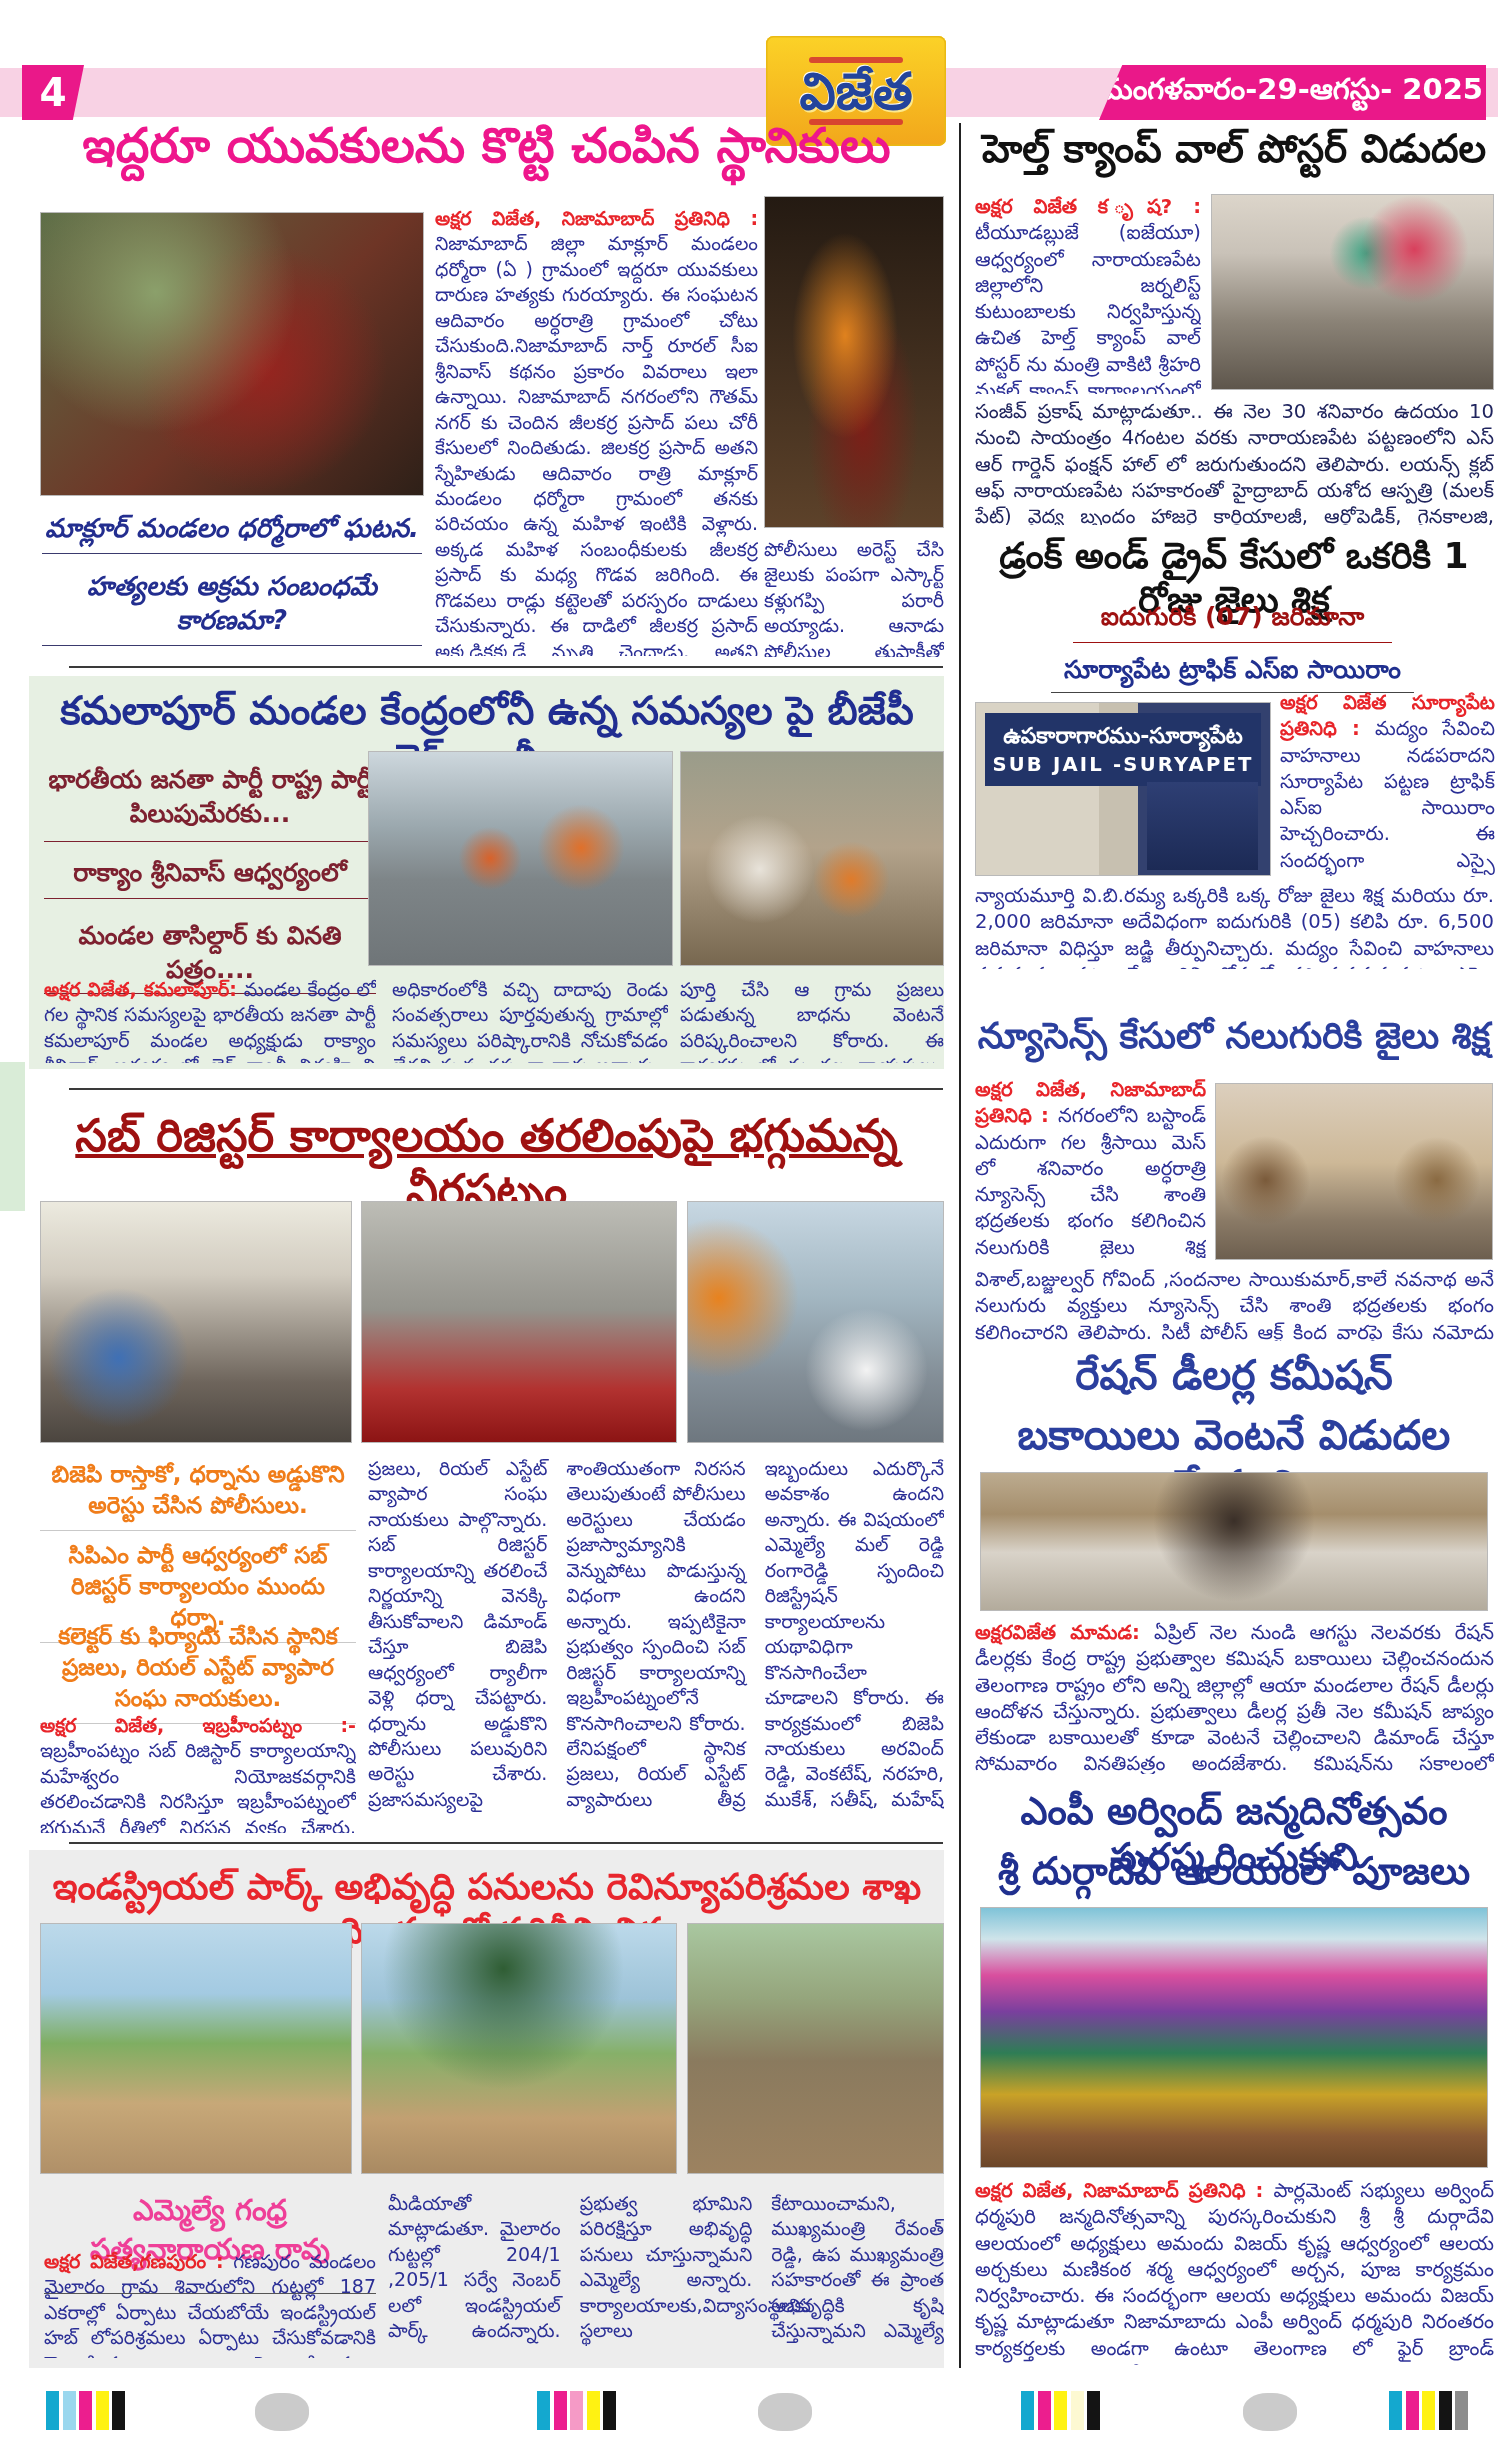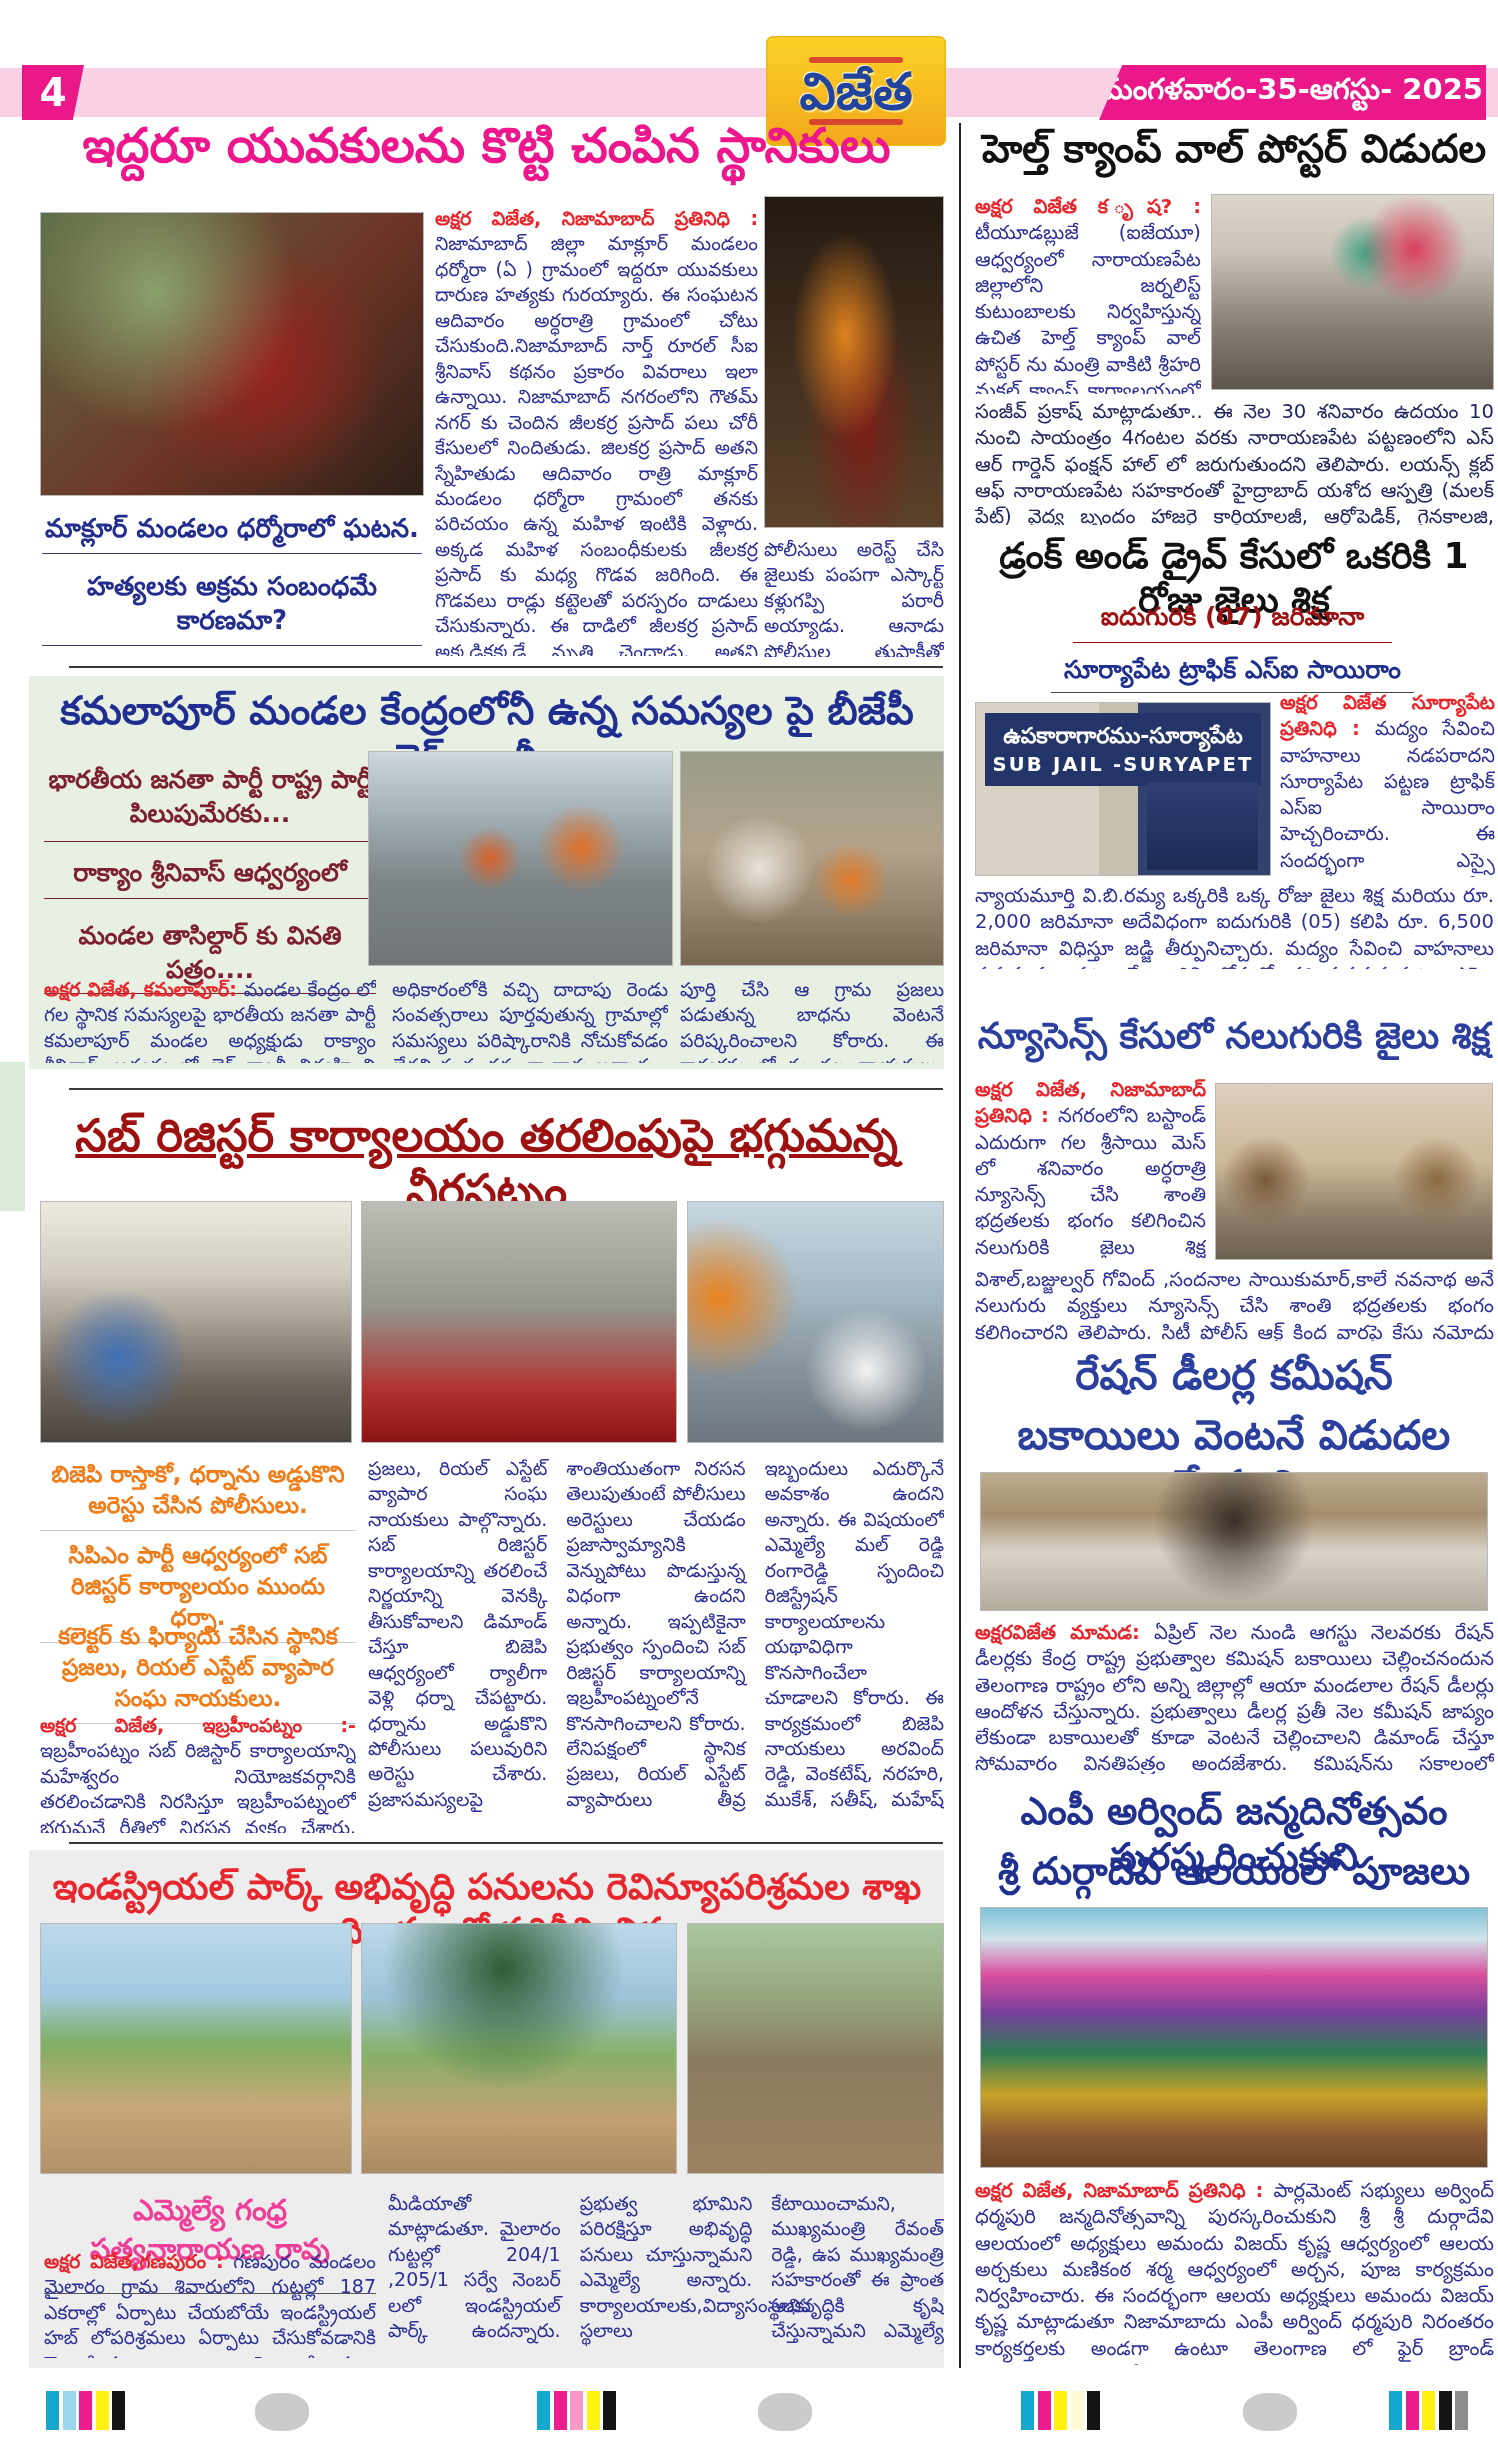--- a/index.html
+++ b/index.html
@@ -18,21 +18,21 @@
         background:linear-gradient(180deg,#fbd227,#f2a71b);display:flex;flex-direction:column;
         align-items:center;justify-content:center;box-shadow:0 0 0 1.5px #e9b914 inset;}
   .logo .tag{width:94px;height:5.8px;background:#d23333;border-radius:2.9px;margin:2.9px 0;opacity:.85;}
   .logo .ttl{font-size:51px;font-weight:800;color:#23449c;line-height:1;
              text-shadow:1.5px 1.5px 0 #fde98c,-0.7px -0.7px 0 #fff;}
   
   .hd{position:absolute;text-align:center;font-weight:800;line-height:1.22;}
   .bl{position:absolute;color:#2b2f96;font-size:19px;line-height:1.34;text-align:justify;overflow:hidden;margin:0;}
   .by{color:#e8252a;font-weight:bold;}
   .cap{position:absolute;color:#232e8f;font-weight:bold;font-size:26px;text-align:center;
-       border-bottom:1.5px solid #3a3a6e;padding-bottom:7.3px;line-height:1.3;}
+       border-bottom:1.5px solid #3a3a6e;padding-bottom:7.3px;line-height:1.3;font-style:italic;}
   .sub{position:absolute;text-align:center;font-weight:bold;line-height:1.35;}
   .rule{position:absolute;background:#3a3a3a;}
   .ph{position:absolute;border:0.7px solid #b9b9b9;box-sizing:border-box;}
   .cols3{column-count:3;column-gap:19px;}
   
   .p-a1a{background:radial-gradient(circle at 30% 28%,#8ba06b,transparent 42%),
                radial-gradient(circle at 58% 55%,#97241f,transparent 46%),
                linear-gradient(135deg,#5c6d46,#6e3526 55%,#2e2018);}
   .p-a1b{background:radial-gradient(ellipse at 45% 42%,#e0821e,transparent 38%),
                radial-gradient(ellipse at 55% 70%,#7c1f18,transparent 40%),
@@ -95,21 +95,21 @@
   <div class="hstrip"></div>
   <div class="pgnum">
     <span>4</span>
   </div>
   <div class="logo">
     <span class="tag"></span>
     <span class="ttl">విజేత</span>
     <span class="tag"></span>
   </div>
   <div class="datebox">
-    <span>మంగళవారం-35-ఆగస్టు- 2025</span>
+    <span>మంగళవారం-29-ఆగస్టు- 2025</span>
   </div>
 
   <div class="rule" style="left:959px;top:123px;width:1.5px;height:2245px;background:#222;"></div>
   <div class="abs" style="left:0;top:1062px;width:25px;height:149px;background:#d9ecd7;"></div>
 
   <div class="hd" style="left:29px;top:116px;width:915px;font-size:48px;color:#ee168c;">ఇద్దరూ యువకులను కొట్టి చంపిన స్థానికులు</div>
   <div class="ph p-a1a" style="left:40px;top:212px;width:384px;height:284px;"></div>
   <div class="cap" style="left:42px;top:512px;width:380px;">మాక్లూర్ మండలం ధర్మోరాలో ఘటన.</div>
   <div class="cap" style="left:42px;top:570px;width:380px;">హత్యలకు అక్రమ సంబంధమే కారణమా?</div>
   <p class="bl" style="left:435px;top:206px;width:323px;height:450px;">

